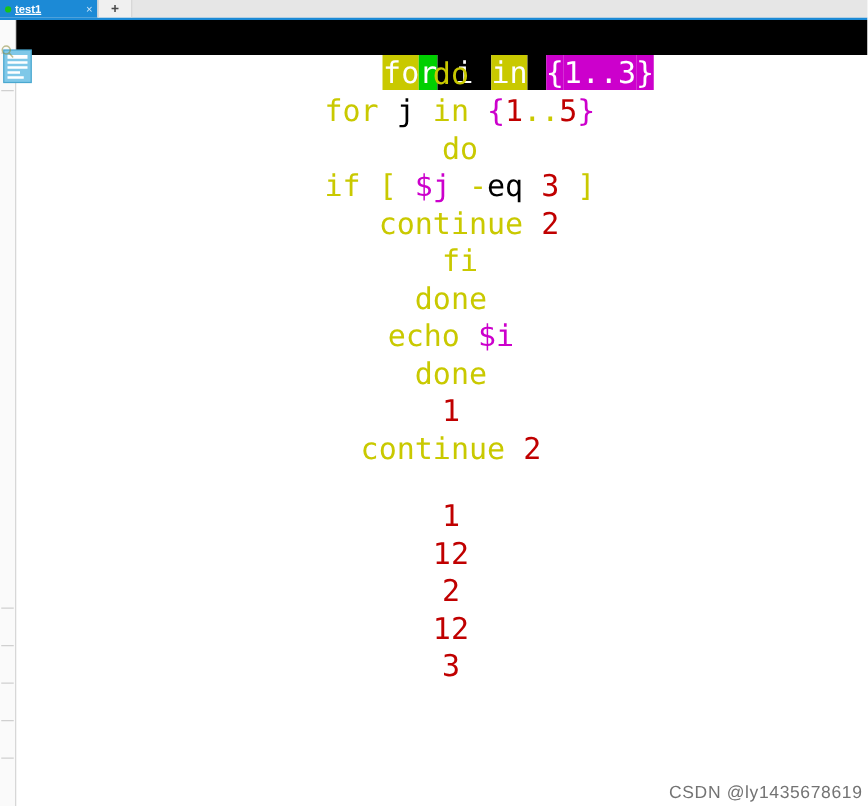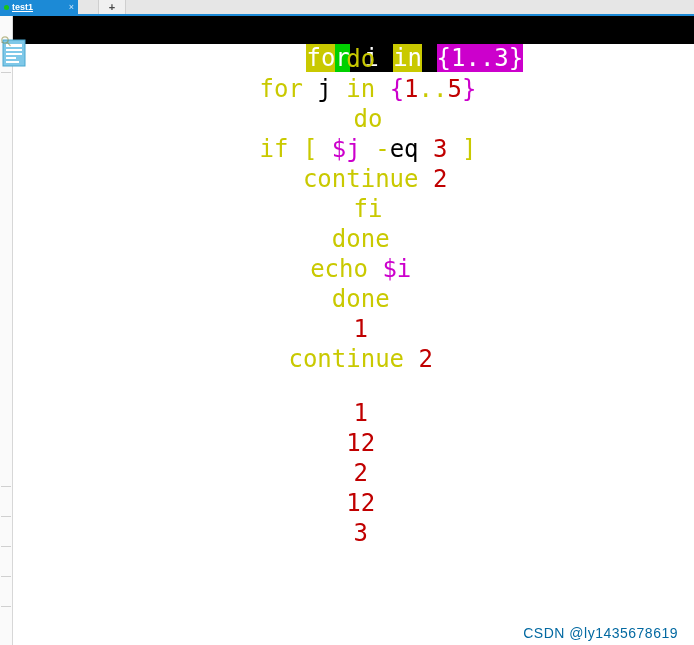--- a/index.html
+++ b/index.html
@@ -15,21 +15,20 @@
   }
 
   
   .tabbar {
     position: relative;
     height: 14px;
     background: #e6e6e6;
     display: flex;
     align-items: stretch;
     border-bottom: 2px solid #1c8ad6;
-    gap: 20px;
   }
   .tab {
     background: #1c8ad6;
     color: #ffffff;
     display: flex;
     align-items: center;
     gap: 3px;
     padding: 0 4px 0 4px;
     font-family: "Liberation Sans", sans-serif;
     font-size: 9px;
@@ -135,23 +134,23 @@
   .doc-icon {
     position: absolute;
     left: 2px;
     top: 23px;
     width: 26px;
     height: 30px;
   }
 
   .watermark {
     position: absolute;
-    right: 16px;
+    right: 4px;
     bottom: 6px;
-    color: #0369a1;
+    color: #737373;
     font-family: "Liberation Sans", sans-serif;
     font-size: 14px;
     letter-spacing: 0.5px;
   }
   .search-glyph {
     position: absolute;
     left: 0px;
     top: 18px;
     width: 12px;
     height: 14px;

